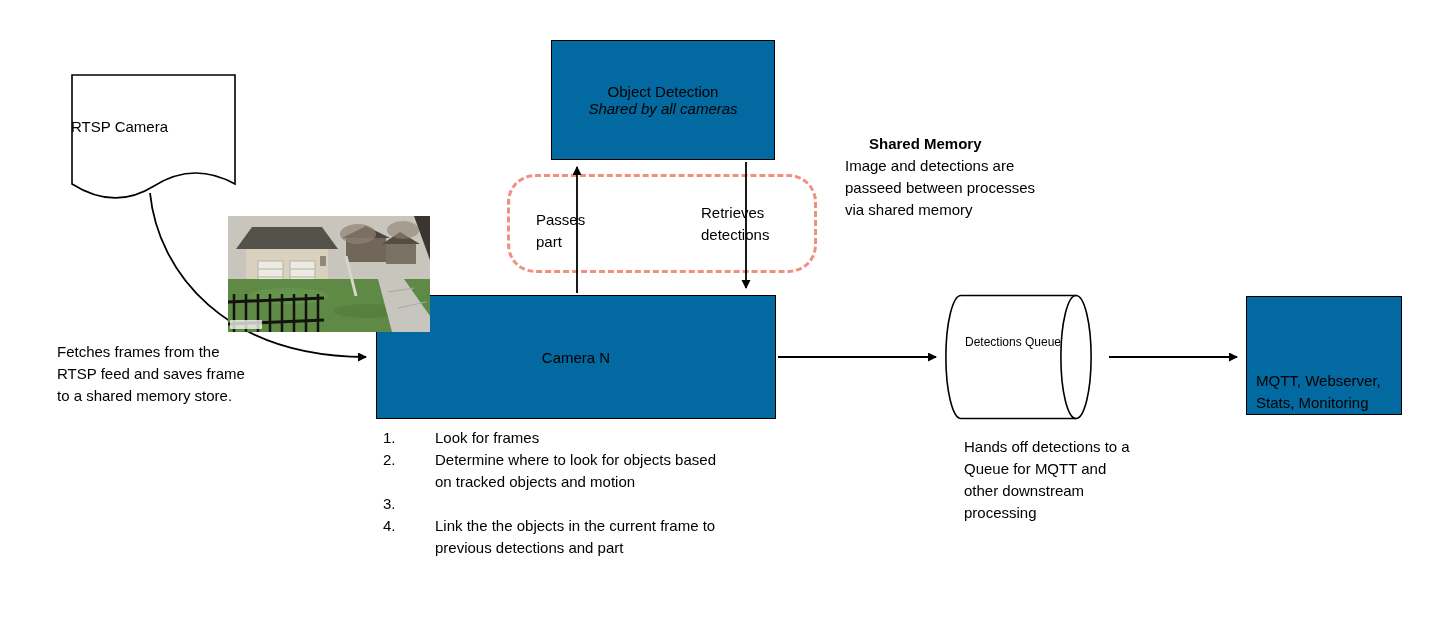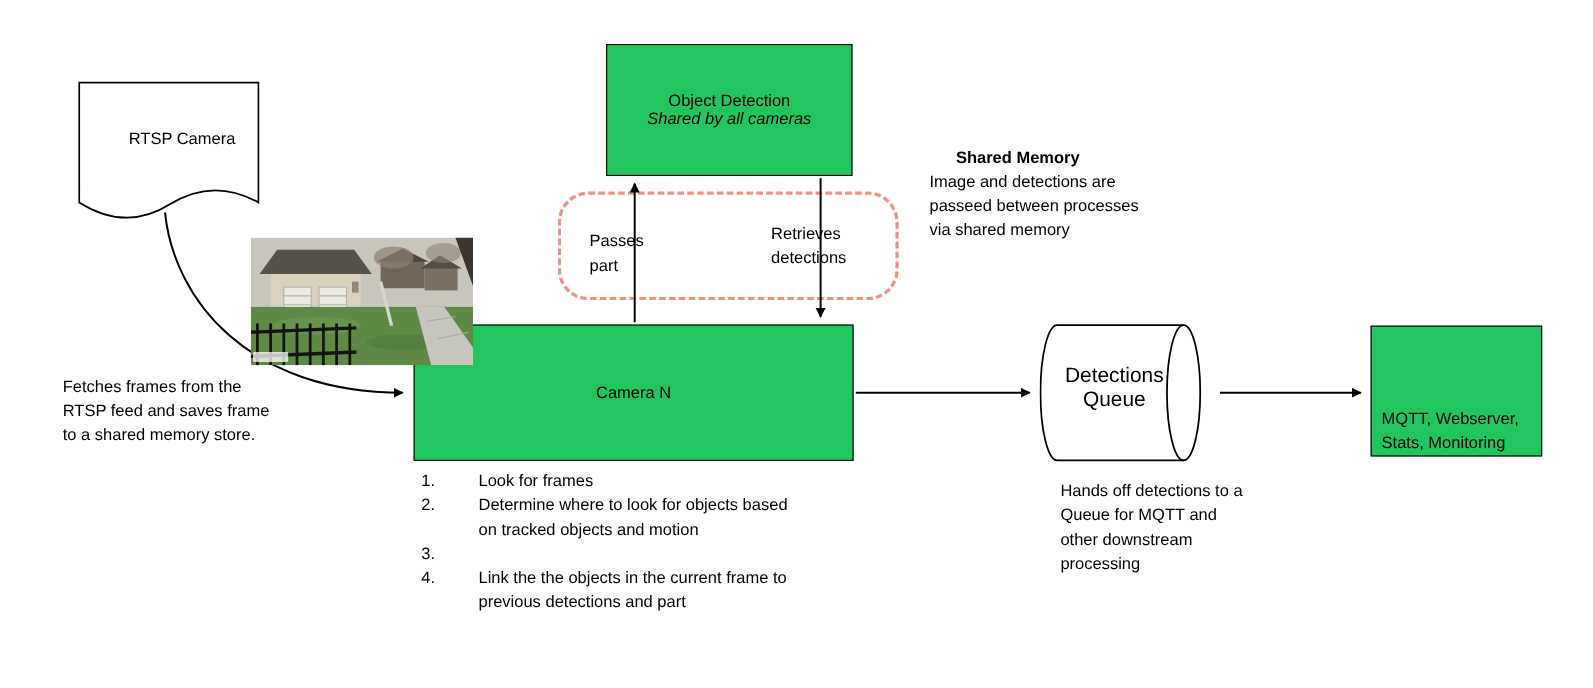--- a/index.html
+++ b/index.html
@@ -3,44 +3,44 @@
 <meta charset="utf-8">
 <title>Camera Pipeline Diagram</title>
 <style>
   html,body { margin:0; padding:0; background:#ffffff; }
   .canvas {
     position:relative; width:1448px; height:625px; background:#ffffff;
     font-family:"Liberation Sans", sans-serif; color:#000; overflow:hidden;
   }
   .abs { position:absolute; }
   .node {
-    position:absolute; background:#22c55e; border:1.6px solid #000;
+    position:absolute; background:#0369a1; border:1.6px solid #000;
     box-sizing:border-box; z-index:2;
   }
   .node-label { font-size:15px; }
   .center-col {
     display:flex; flex-direction:column; align-items:center; justify-content:center;
     width:100%; height:100%; text-align:center;
   }
   .txt { font-size:15px; line-height:22px; }
   .bold { font-weight:bold;margin-left:24px; }
   .italic { font-style:italic; }
   .edge-label { position:absolute; font-size:15px; line-height:22px; z-index:5; }
   .dashed-region {
     position:absolute; left:507px; top:174px; width:310px; height:99px;
     border:3px dashed #f0907e; border-radius:28px; box-sizing:border-box; z-index:1;
   }
   .overlay-svg { position:absolute; left:0; top:0; z-index:4; pointer-events:none; }
   .steps { position:absolute; left:383px; top:427px; width:380px; z-index:3; }
   .step-row { display:grid; grid-template-columns:52px 287px; font-size:15px; line-height:22px; }
   .photo-wrap { position:absolute; left:228px; top:216px; width:202px; height:116px; z-index:6; }
   .queue-wrap { position:absolute; left:945px; top:294px; width:162px; height:127px; z-index:2; }
-  .queue-label { position:absolute; left:14px; top:37px; width:108px; text-align:center; font-size:19px; line-height:22px; }
+  .queue-label { position:absolute; left:14px; top:37px; width:108px; text-align:center; font-size:12px; line-height:22px; }
   .doc-wrap { position:absolute; left:71px; top:74px; width:165px; height:140px; z-index:2; }
-  .doc-label { position:absolute; left:12px; top:44px; width:100%; text-align:center; font-size:15px; }
+  .doc-label { position:absolute; left:0; top:44px; width:100%; text-align:left; font-size:15px; }
   .outputs-node { display:flex; align-items:flex-end; padding:2px 8px 0 9px; }
 </style>
 </head>
 <body>
 
 <div class="canvas">
 
   <svg class="overlay-svg" width="1448" height="625" viewBox="0 0 1448 625">
     <defs>
       <marker id="ah" markerWidth="10" markerHeight="10" refX="8" refY="4.5" orient="auto" markerUnits="userSpaceOnUse">

